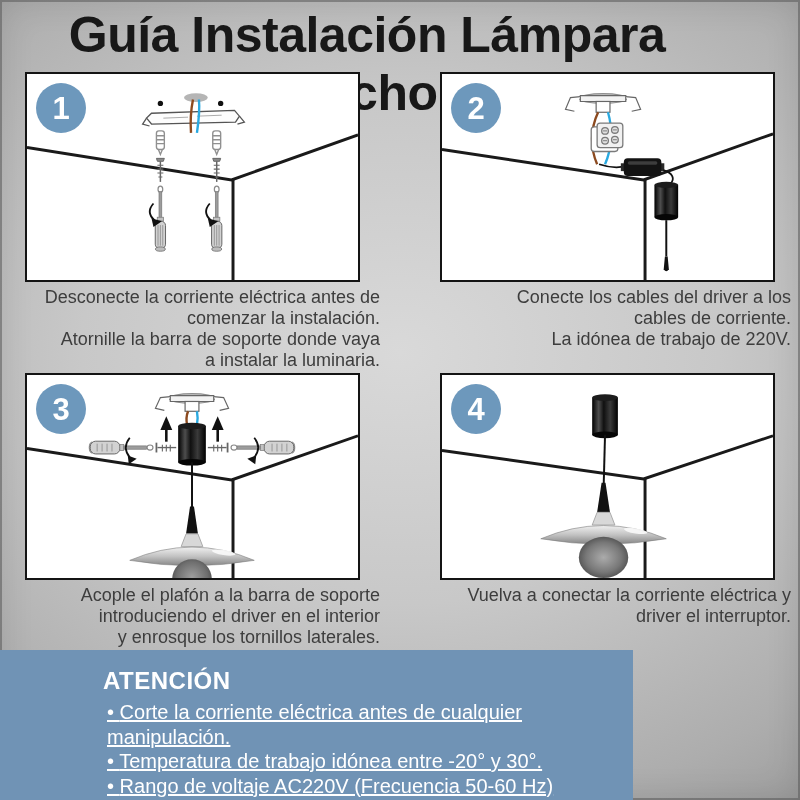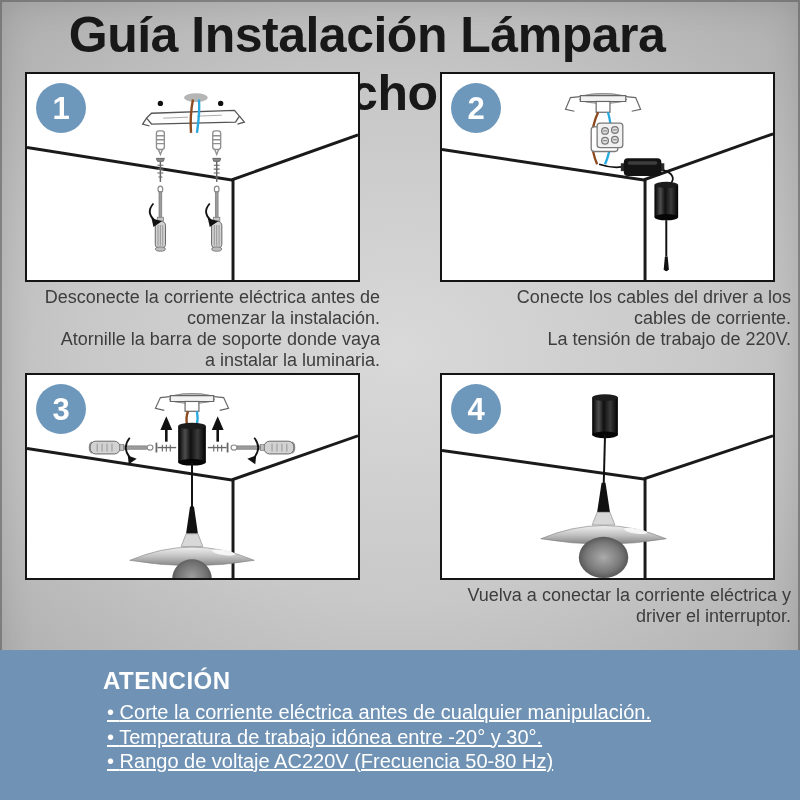--- a/index.html
+++ b/index.html
@@ -28,21 +28,21 @@
   }
   .caption{
     position:absolute;width:372px;text-align:right;white-space:pre-line;
     font-size:18px;line-height:21px;color:#3d3d3d;
   }
   #cap1{left:8px;top:287px}
   #cap2{left:419px;top:287px}
   #cap3{left:8px;top:585px}
   #cap4{left:419px;top:585px}
   .attention{
-    position:absolute;left:0;top:650px;width:800px;height:150px;background:#7093b5;
+    position:absolute;left:0;top:650px;width:633px;height:150px;background:#7093b5;
     color:#ffffff;box-sizing:border-box;padding:17px 35px 0 103px;
   }
   .attention h2{margin:0 0 5px 0;font-size:24px;font-weight:bold;letter-spacing:.5px;}
   .attention ul{margin:4px;padding:0;list-style:none;text-decoration:underline;}
   .attention li{font-size:20px;line-height:24.5px;}
   .attention li::before{content:"• ";}
 </style>
 </head>
 <body>
 
@@ -297,26 +297,29 @@
     </svg>
     <div class="badge">4</div>
   </div>
 
   <div class="caption" id="cap1">Desconecte la corriente eléctrica antes de
 comenzar la instalación.
 Atornille la barra de soporte donde vaya
 a instalar la luminaria.</div>
   <div class="caption" id="cap2">Conecte los cables del driver a los
 cables de corriente.
-La tensión de trabajo de 220V.</div>
+La idónea de trabajo de 220V.</div>
+  <div class="caption" id="cap3">Acople el plafón a la barra de soporte
+introduciendo el driver en el interior
+y enrosque los tornillos laterales.</div>
   <div class="caption" id="cap4">Vuelva a conectar la corriente eléctrica y
 driver el interruptor.</div>
 
   <div class="attention">
     <h2>ATENCIÓN</h2>
     <ul>
       <li>Corte la corriente eléctrica antes de cualquier manipulación.</li>
       <li>Temperatura de trabajo idónea entre -20° y 30°.</li>
-      <li>Rango de voltaje AC220V (Frecuencia 50-80 Hz)</li>
+      <li>Rango de voltaje AC220V (Frecuencia 50-60 Hz)</li>
     </ul>
   </div>
 
 </div>
 
 </body></html>

